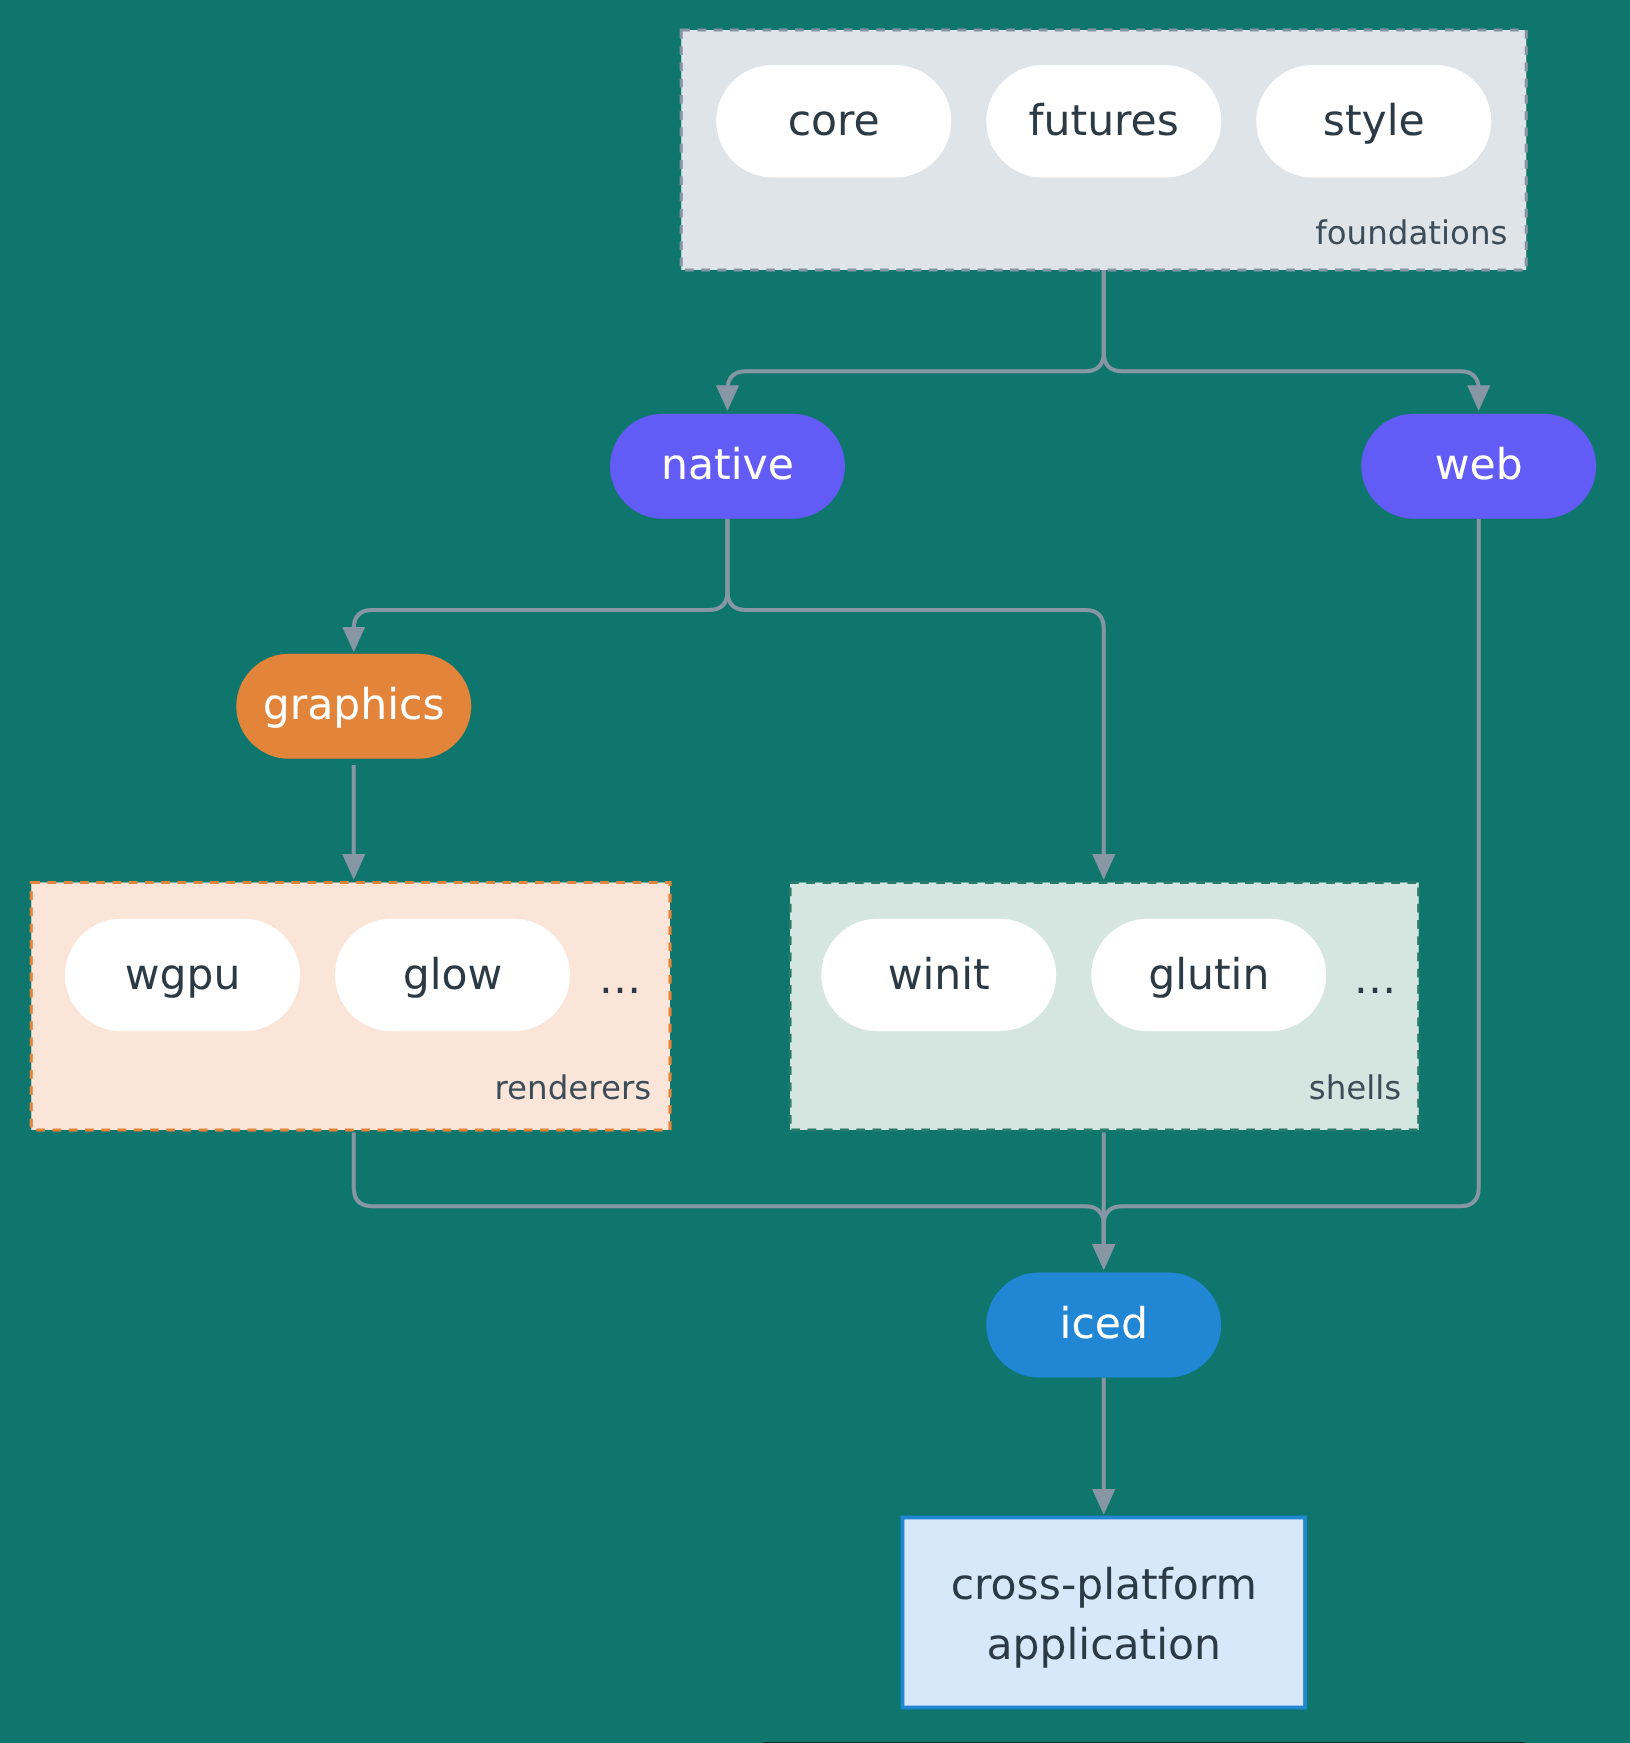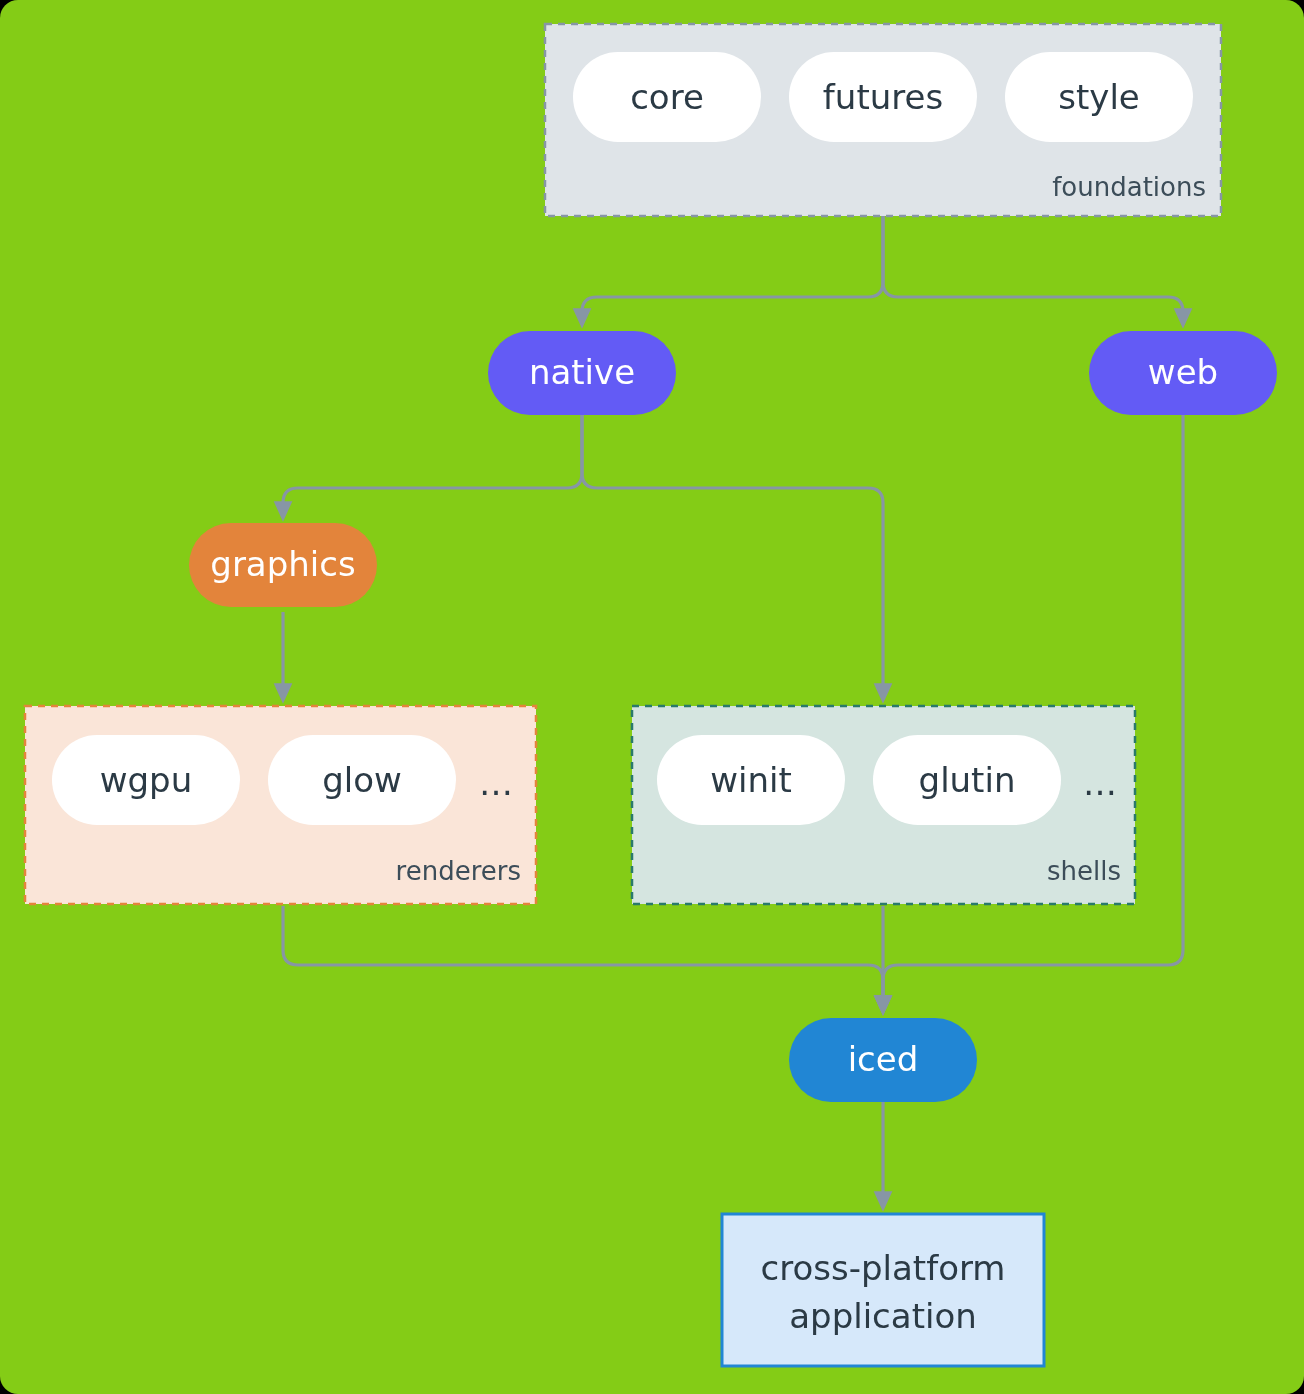--- a/index.html
+++ b/index.html
@@ -10,22 +10,21 @@
   body {
     width: 1304px;
     height: 1394px;
     overflow: hidden;
     font-family: "DejaVu Sans", sans-serif;
   }
   #diagram-root {
     position: relative;
     width: 1304px;
     height: 1394px;
-    background: #84cc16;
-    border-radius: 18px;
+    background: #0f766e;
   }
   svg#diagram-svg {
     position: absolute;
     top: 0;
     left: 0;
     width: 1304px;
     height: 1394px;
     display: block;
   }
   .node-label {

